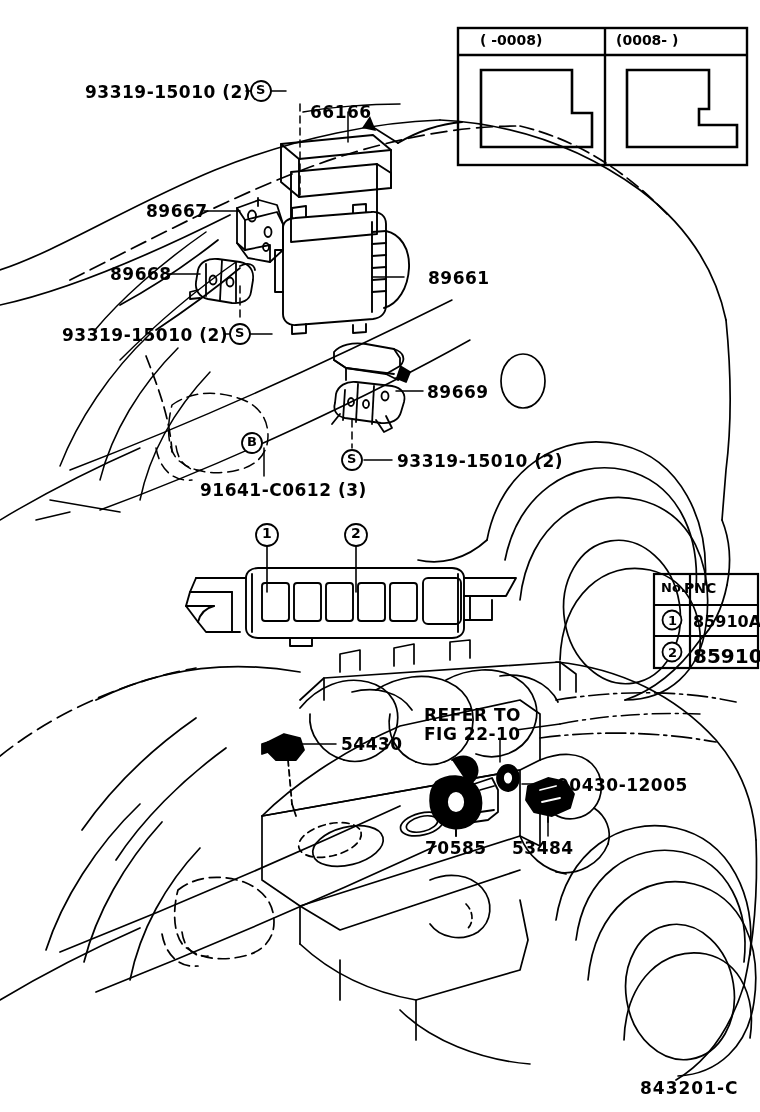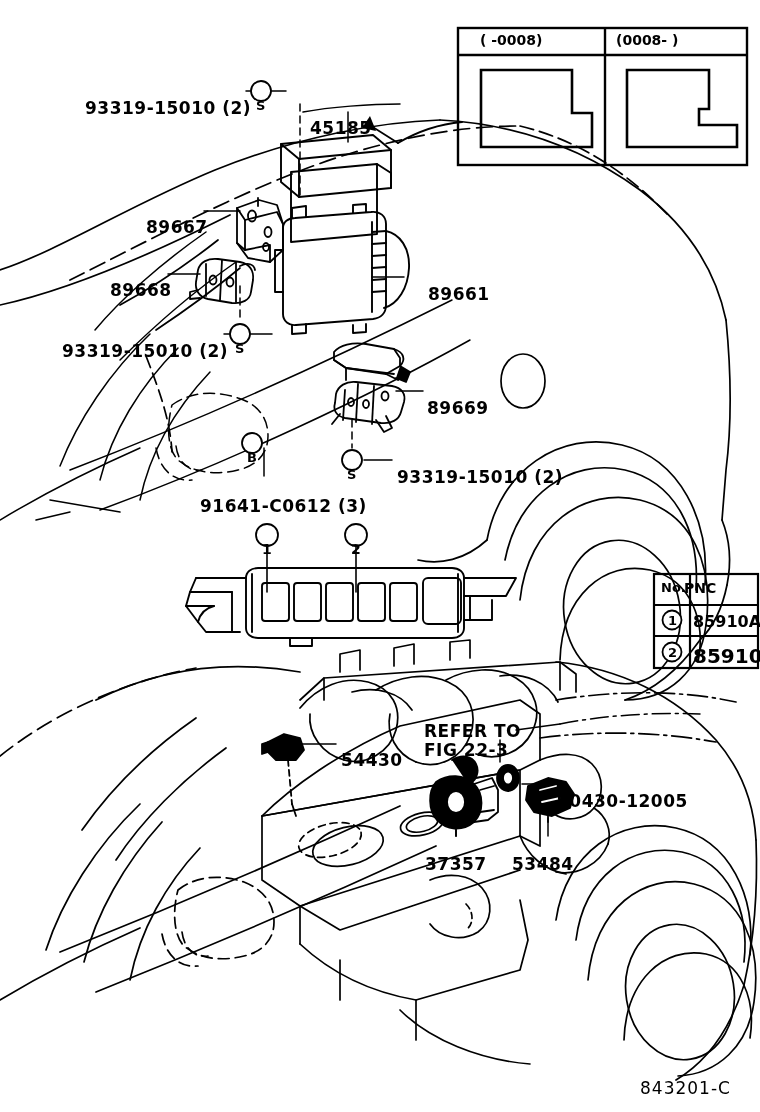--- a/index.html
+++ b/index.html
@@ -1,23 +1,23 @@
 <!DOCTYPE html>
 <html><head>
 <meta charset="utf-8">
 <style>
   html,body{margin:0;padding:0;background:#fff;}
   body{width:760px;height:1112px;position:relative;overflow:hidden;
        font-family:"DejaVu Sans","Liberation Sans",sans-serif;color:#000;}
   .page{position:absolute;left:0;top:0;width:760px;height:1112px;}
   svg{position:absolute;left:0;top:0;}
   .lbl{position:absolute;font-weight:bold;font-size:17px;letter-spacing:0.5px;
-       white-space:nowrap;line-height:1.05;margin-top:16px;}
+       white-space:nowrap;line-height:1.05;}
   .tbl-txt{position:absolute;font-weight:bold;font-size:14px;white-space:nowrap;}
-  .code{position:absolute;font-weight:normal;font-size:17px;letter-spacing:1px;}
+  .code{position:absolute;font-weight:bold;font-size:17px;letter-spacing:1px;}
 </style>
 </head>
 <body>
 
 <div class="page">
 
 <svg width="760" height="1112" viewBox="0 0 760 1112">
   <g fill="none" stroke="#000" stroke-width="1.6" stroke-linecap="round" stroke-linejoin="round">
 
   <g stroke-width="1.7">
@@ -360,36 +360,36 @@
 </svg>
 
 <div class="lbl" style="left:256px;top:83px;font-size:13px;">S</div>
 <div class="lbl" style="left:235px;top:326px;font-size:13px;">S</div>
 <div class="lbl" style="left:347px;top:452px;font-size:13px;">S</div>
 <div class="lbl" style="left:247px;top:435px;font-size:13px;">B</div>
 <div class="lbl" style="left:262px;top:526px;font-size:14px;">1</div>
 <div class="lbl" style="left:351px;top:526px;font-size:14px;">2</div>
 
 <div class="lbl" style="left:85px;top:84px;">93319-15010 (2)</div>
-<div class="lbl" style="left:310px;top:104px;">45185</div>
+<div class="lbl" style="left:310px;top:104px;">66166</div>
 <div class="lbl" style="left:146px;top:203px;">89667</div>
 <div class="lbl" style="left:110px;top:266px;">89668</div>
 <div class="lbl" style="left:408px;top:270px;padding-left:20px;">89661</div>
 <div class="lbl" style="left:62px;top:327px;">93319-15010 (2)</div>
 <div class="lbl" style="left:427px;top:384px;">89669</div>
 <div class="lbl" style="left:397px;top:453px;">93319-15010 (2)</div>
 <div class="lbl" style="left:200px;top:482px;">91641-C0612 (3)</div>
 
 <div class="lbl" style="left:341px;top:736px;">54430</div>
 <div class="lbl" style="left:557px;top:777px;">90430-12005</div>
-<div class="lbl" style="left:425px;top:840px;">37357</div>
+<div class="lbl" style="left:425px;top:840px;">70585</div>
 <div class="lbl" style="left:512px;top:840px;">53484</div>
 
 <div class="lbl" style="left:424px;top:707px;">REFER TO</div>
-<div class="lbl" style="left:424px;top:726px;">FIG 22-3</div>
+<div class="lbl" style="left:424px;top:726px;">FIG 22-10</div>
 
 <svg width="300" height="150" style="left:455px;top:25px;">
   <g fill="none" stroke="#000" stroke-width="2.4">
     <rect x="3" y="3" width="289" height="137"></rect>
     <line x1="3" y1="30" x2="292" y2="30"></line>
     <line x1="150" y1="3" x2="150" y2="140"></line>
   </g>
 
   <g fill="none" stroke="#000" stroke-width="2.6">
     <path d="M26 45 L 117 45 L 117 88 L 137 88 L 137 122 L 26 122 Z"></path>

